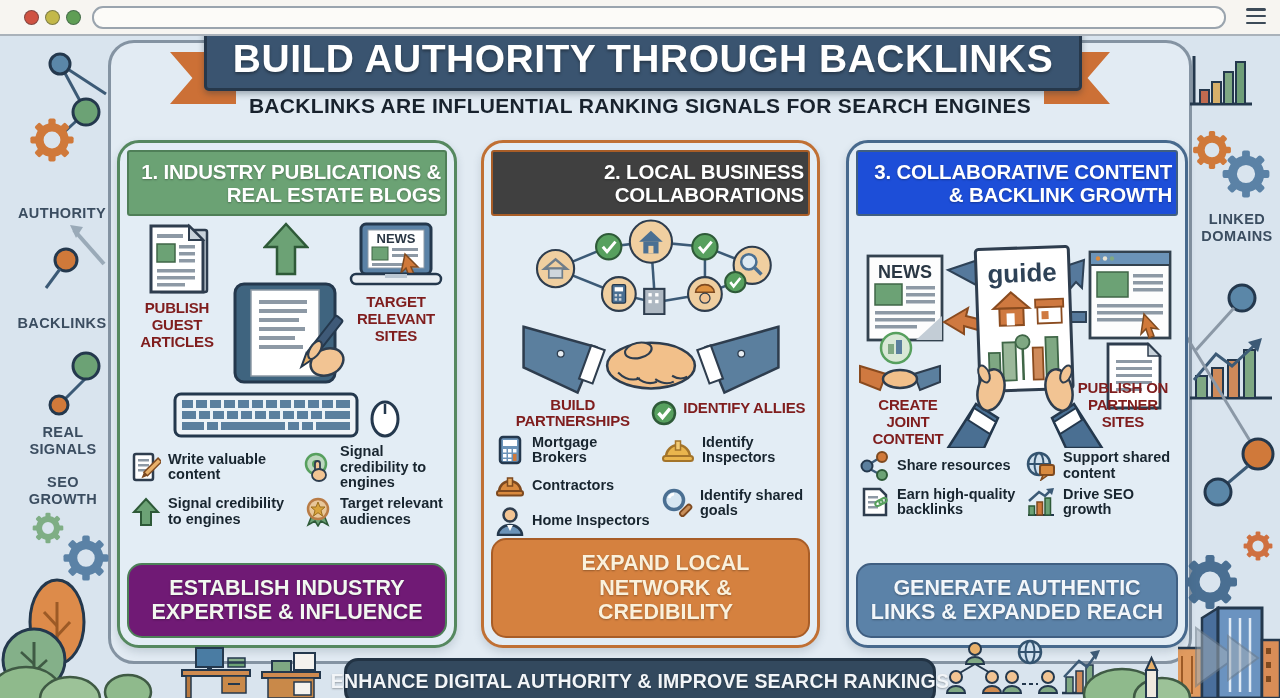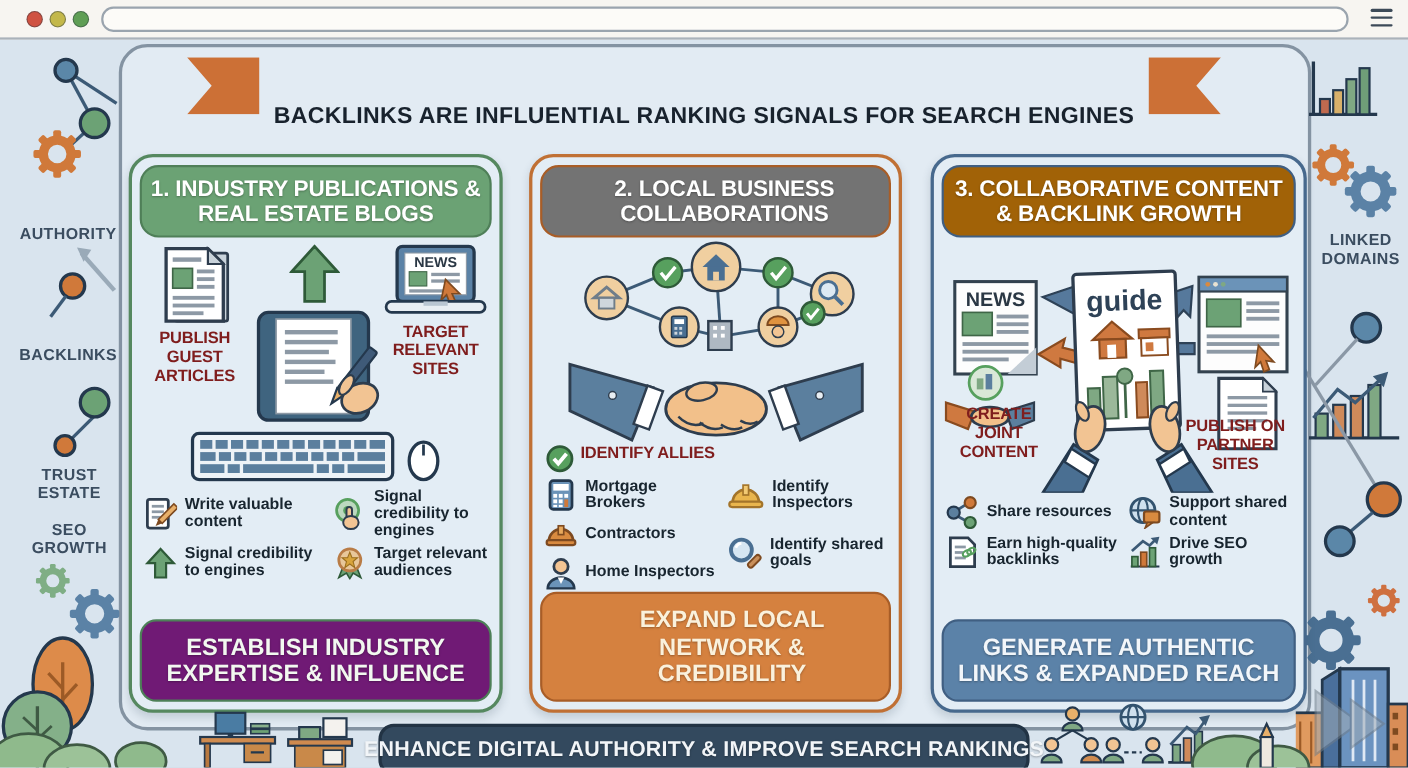--- a/index.html
+++ b/index.html
@@ -24,24 +24,24 @@
   .banner{position:absolute;left:204px;top:27px;width:872px;height:58px;background:#3a5470;border:3px solid #26384b;border-radius:5px;z-index:3;
           display:flex;align-items:center;justify-content:center;box-shadow:0 3px 6px rgba(30,45,60,.35);}
   .banner span{color:#fff;font-size:39px;font-weight:800;letter-spacing:.5px;text-shadow:0 2px 3px rgba(0,0,0,.35);white-space:nowrap;}
   .subtitle{position:absolute;left:150px;top:94px;width:980px;text-align:center;font-size:21px;font-weight:800;color:#18222d;letter-spacing:.3px;z-index:3;}
 
   
   .col{position:absolute;top:140px;height:508px;border-radius:22px;background:#e3edf5;display:flex;flex-direction:column;padding:7px;box-sizing:border-box;box-shadow:0 4px 8px rgba(50,70,90,.18);z-index:2;}
   .col1{left:117px;width:340px;border:3.5px solid #55885f;}
   .col2{left:481px;width:339px;border:3.5px solid #c07034;}
   .col3{left:846px;width:342px;border:3.5px solid #47698d;}
-  .col-header{border-radius:17px;color:#fff;font-weight:800;text-align:center;padding:8px 4px;font-size:20.5px;line-height:1.13;letter-spacing:-.2px;text-shadow:0 1px 2px rgba(0,0,0,.3);}
+  .col-header{border-radius:3px;color:#fff;font-weight:800;text-align:right;padding:8px 4px;font-size:20.5px;line-height:1.13;letter-spacing:-.2px;text-shadow:0 1px 2px rgba(0,0,0,.3);}
   .col1 .col-header{background:#6ba274;border:2px solid #4f7f58;}
-  .col2 .col-header{background:#737373;border:2px solid #a85d27;padding-left:20px;}
-  .col3 .col-header{background:#a16207;border:2px solid #405f82;}
+  .col2 .col-header{background:#404040;border:2px solid #a85d27;padding-left:20px;}
+  .col3 .col-header{background:#1d4ed8;border:2px solid #405f82;}
   .col-footer{margin-top:auto;border-radius:15px;font-weight:800;text-align:center;padding:11px 6px;font-size:21.5px;line-height:1.15;text-shadow:0 1px 2px rgba(0,0,0,.3);}
   .col1 .col-footer{background:#701a75;border:2px solid #4d8058;color:#f2f8f0;}
   .col2 .col-footer{background:#d5813f;border:2px solid #a85d27;color:#faf1dc;padding-left:36px;}
   .col3 .col-footer{background:#5b82a8;border:2px solid #405f82;color:#f2f6fa;}
 
   .feature-label{font-size:15px;font-weight:800;color:#7f1d1d;text-align:center;line-height:1.12;letter-spacing:-.2px;}
   .bullets{display:grid;gap:6px 8px;padding:2px 4px;}
   .bullet{display:flex;align-items:center;gap:7px;}
   .bullet svg{flex:0 0 auto;}
   .bullet .b-text{font-size:14.5px;font-weight:700;color:#18252f;line-height:1.06;}
@@ -52,21 +52,21 @@
   .kb-row{display:flex;justify-content:center;align-items:flex-start;gap:10px;margin:2px 0 4px;}
   .bullets1{grid-template-columns:164px 148px;}
 
   
   .labels2{display:grid;grid-template-columns:1fr 1fr;align-items:center;margin:1px 4px 3px;}
   .ally{display:flex;align-items:flex-start;justify-content:center;gap:6px;}
   .bullets2{grid-template-columns:160px 152px;grid-template-rows:auto auto auto;gap:5px 6px;}
 
   
   .illu3{position:relative;height:230px;margin-top:2px;}
-  .c3-label-left{position:absolute;left:6px;top:151px;width:92px;}
+  .c3-label-left{position:absolute;left:6px;top:179px;width:92px;}
   .c3-label-right{position:absolute;right:2px;top:162px;width:106px;margin-left:21px;}
   .bullets3{grid-template-columns:158px 154px;}
 
   
   .side-label{position:absolute;font-weight:700;color:#3b4d60;font-size:14.5px;letter-spacing:.4px;text-align:center;line-height:1.15;z-index:2;}
   .sl-authority{left:12px;top:205px;width:100px;}
   .sl-backlinks{left:10px;top:315px;width:104px;}
   .sl-trust{left:18px;top:424px;width:90px;}
   .sl-seo{left:18px;top:474px;width:90px;}
   .sl-linked{left:1197px;top:211px;width:80px;}
@@ -108,20 +108,23 @@
         <i></i>
         <i></i>
         <i></i>
       </span>
   </div>
 
   <div class="panel"></div>
 
   <div class="tail tail-l"></div>
   <div class="tail tail-r"></div>
+  <div class="banner">
+    <span>BUILD AUTHORITY THROUGH BACKLINKS</span>
+  </div>
   <div class="subtitle">BACKLINKS ARE INFLUENTIAL RANKING SIGNALS FOR SEARCH ENGINES</div>
 
   <svg class="decor" style="left:0;top:36px" width="114" height="662" viewBox="0 0 114 662">
     <g stroke="#3c5a76" stroke-width="3">
       <line x1="60" y1="28" x2="86" y2="76"></line>
       <line x1="60" y1="28" x2="106" y2="58"></line>
       <line x1="86" y1="76" x2="60" y2="100"></line>
     </g>
     <circle cx="60" cy="28" r="10" fill="#5b87a8" stroke="#24384d" stroke-width="3"></circle>
     <circle cx="86" cy="76" r="13" fill="#6ca275" stroke="#24384d" stroke-width="3"></circle>
@@ -257,21 +260,21 @@
       <ellipse cx="1162" cy="62" rx="28" ry="20" fill="#9cc298" stroke="#3f5a44" stroke-width="2.5"></ellipse>
     </g>
     <g>
       <rect x="1146" y="34" width="11" height="28" fill="#efe9df" stroke="#24384d" stroke-width="2"></rect>
       <polygon points="1146,34 1151.5,22 1157,34" fill="#e8b06a" stroke="#24384d" stroke-width="2"></polygon>
     </g>
   </svg>
 
   <div class="side-label sl-authority">AUTHORITY</div>
   <div class="side-label sl-backlinks">BACKLINKS</div>
-  <div class="side-label sl-trust">TRUST ESTATE</div>
+  <div class="side-label sl-trust">REAL SIGNALS</div>
   <div class="side-label sl-seo">SEO GROWTH</div>
   <div class="side-label sl-linked">LINKED DOMAINS</div>
 
   <div class="col col1">
     <div class="col-header">1. INDUSTRY PUBLICATIONS &amp; REAL ESTATE BLOGS</div>
 
     <div class="features1">
       <div class="fcell">
         <svg width="64" height="74" viewBox="0 0 64 74">
           <rect x="14" y="8" width="48" height="62" rx="2" fill="#c9d3db" stroke="#2e3d4e" stroke-width="2.5"></rect>
@@ -471,20 +474,21 @@
       <circle cx="258" cy="46" r="4" fill="#e8eef3" stroke="#2e3d4e" stroke-width="1.5"></circle>
       <ellipse cx="151" cy="60" rx="52" ry="27" fill="#f2c08a" stroke="#2e3d4e" stroke-width="3"></ellipse>
       <ellipse cx="136" cy="42" rx="16" ry="9" fill="#f2c08a" stroke="#2e3d4e" stroke-width="2.5" transform="rotate(-12 136 42)"></ellipse>
       <path d="M112,68 q12,12 26,7" fill="none" stroke="#2e3d4e" stroke-width="2.5"></path>
       <path d="M134,74 q12,10 24,5" fill="none" stroke="#2e3d4e" stroke-width="2.5"></path>
       <path d="M156,76 q12,8 22,3" fill="none" stroke="#2e3d4e" stroke-width="2.5"></path>
       <path d="M176,72 q10,6 18,1" fill="none" stroke="#2e3d4e" stroke-width="2.5"></path>
     </svg>
 
     <div class="labels2">
+      <div class="feature-label">BUILD PARTNERSHIPS</div>
       <div class="ally">
         <svg width="26" height="26" viewBox="0 0 26 26">
           <circle cx="13" cy="13" r="11" fill="#57a05e" stroke="#2e5a38" stroke-width="2.5"></circle>
           <polyline points="7.5,13 11.5,17.5 19,8.5" fill="none" stroke="#fff" stroke-width="3.5"></polyline>
         </svg>
         <div class="feature-label">IDENTIFY ALLIES</div>
       </div>
     </div>
 
     <div class="bullets bullets2">

